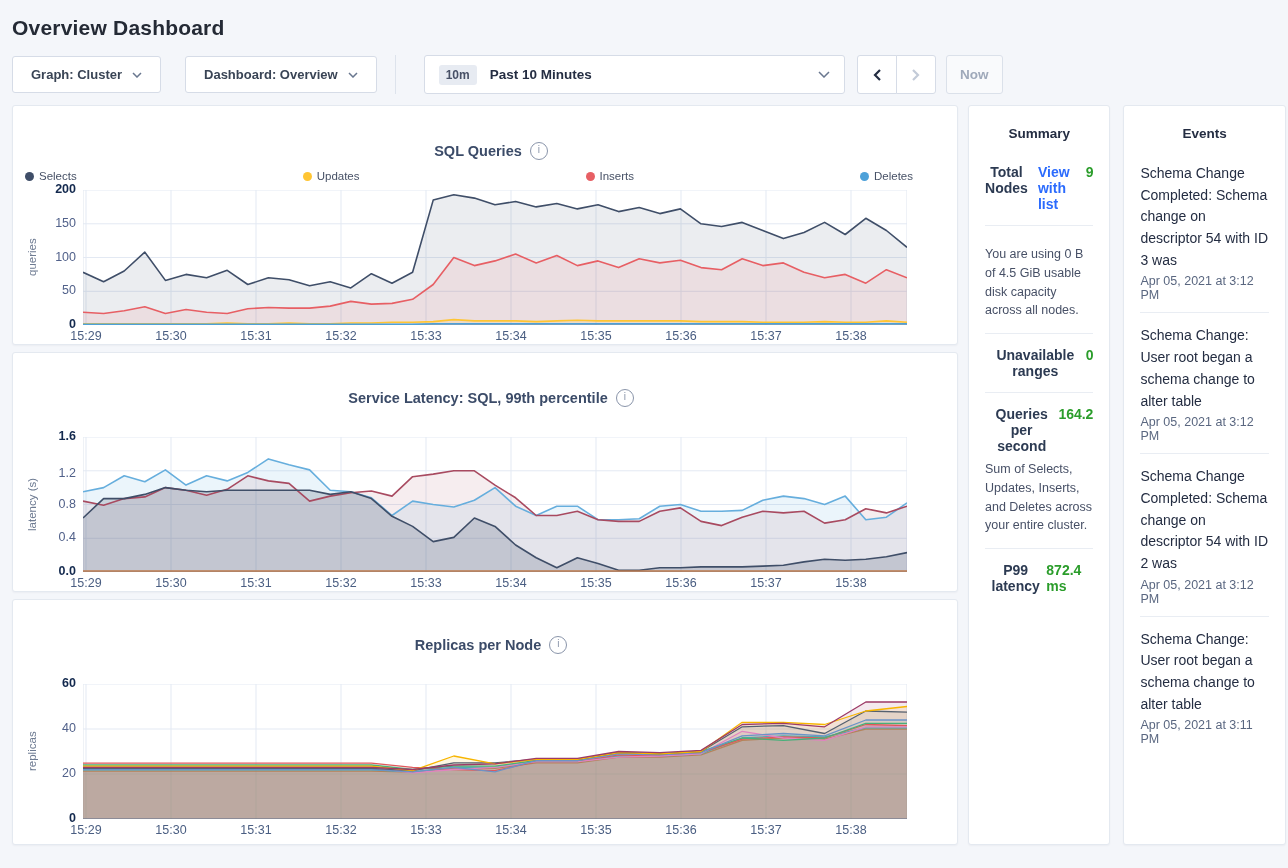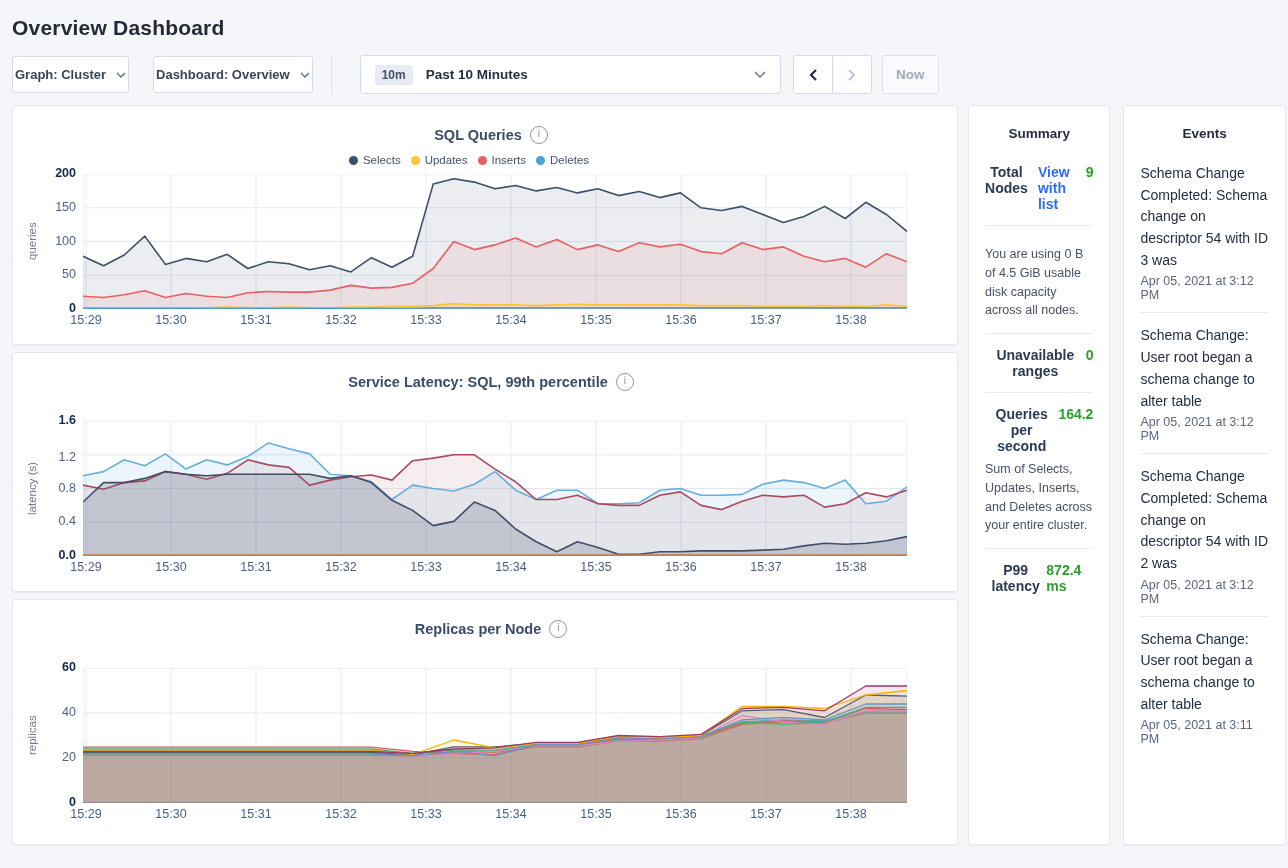--- a/index.html
+++ b/index.html
@@ -1,42 +1,42 @@
 <!DOCTYPE html>
 <html><head>
 <meta charset="utf-8">
 <style>
   html,body{margin:0;padding:0;width:1288px;height:868px;overflow:hidden;}
   body{background:#f4f6fa;font-family:"Liberation Sans",sans-serif;color:#242d42;}
   .page-title{font-size:21px;font-weight:600;color:#242a35;margin:16px 0 0 12px;letter-spacing:.2px;}
   
   .toolbar{display:flex;align-items:center;margin:15px 12px 0 12px;height:39px;}
-  .tb-btn{display:inline-flex;align-items:center;gap:10px;background:#fff;border:1px solid #d6dce7;border-radius:3px;height:37px;padding:0 2px;font-size:13px;font-weight:700;color:#394455;cursor:pointer;box-sizing:border-box;}
+  .tb-btn{display:inline-flex;align-items:center;gap:10px;background:#fff;border:1px solid #d6dce7;border-radius:3px;height:37px;padding:0 18px;font-size:13px;font-weight:700;color:#394455;cursor:pointer;box-sizing:border-box;}
   .tb-btn + .tb-btn{margin-left:24px;}
   .tb-divider{width:1px;height:39px;background:#dde3ec;margin:0 28px 0 18px;}
   .time-select{display:flex;align-items:center;background:#fff;border:1px solid #d6dce7;border-radius:3px;height:39px;width:421px;padding:0 14px;box-sizing:border-box;cursor:pointer;}
   .time-badge{background:#e7ebf2;border-radius:3px;padding:3px 7px;font-size:12px;font-weight:700;color:#475066;}
   .time-label{margin-left:13px;font-size:13.5px;font-weight:700;color:#242d42;}
   .time-chevron{margin-left:auto;}
   .arrow-group{display:flex;margin-left:12px;}
   .arrow-btn{width:40px;height:39px;background:#fff;border:1px solid #d6dce7;display:flex;align-items:center;justify-content:center;cursor:pointer;box-sizing:border-box;}
   .arrow-btn.prev{border-radius:3px 0 0 3px;}
   .arrow-btn.next{border-radius:0 3px 3px 0;margin-left:-1px;}
   .now-btn{margin-left:10px;width:57px;height:39px;background:#f9fafc;border:1px solid #dbe1ea;border-radius:3px;font-size:13.5px;font-weight:700;color:#9fa9ba;display:flex;align-items:center;justify-content:center;cursor:pointer;box-sizing:border-box;}
   
   .content{display:flex;margin:11px 2px 0 12px;gap:10px;}
   .charts-col{width:946px;display:flex;flex-direction:column;gap:7px;}
   .sidebar{width:318px;display:flex;flex-direction:row;gap:13px;border-radius:30px;}
   .card{background:#fff;border:1px solid #e4e9f0;border-radius:3px;box-shadow:0 1px 2px rgba(20,30,50,.04);box-sizing:border-box;}
   
-  .chart-card{height:240px;padding:0 0 0 12px;position:relative;}
+  .chart-card{height:240px;padding:16px 0 0 12px;position:relative;}
   .chart-card.tall{height:246px;}
   .chart-title{display:flex;justify-content:center;align-items:center;gap:8px;padding-top:17px;height:23px;font-size:14.5px;font-weight:700;color:#3b4b68;}
   .info-icon{width:16px;height:16px;border:1px solid #8a95aa;border-radius:50%;color:#8a95aa;font-size:10px;line-height:14px;text-align:center;font-weight:400;cursor:pointer;flex:0 0 auto;}
-  .legend{display:flex;justify-content:center;align-items:center;gap:10px;height:28px;padding-right:44px;}
+  .legend{display:flex;justify-content:space-between;align-items:center;gap:10px;height:28px;padding-right:44px;}
   .legend-spacer{height:28px;}
   .legend-item{display:inline-flex;align-items:center;font-size:11.5px;color:#475166;}
   .legend-item .dot{width:9px;height:9px;border-radius:50%;margin-right:5px;display:inline-block;}
   .plot-row{display:flex;}
   .ylabel{writing-mode:vertical-rl;transform:rotate(180deg);height:135px;width:14px;display:flex;align-items:center;justify-content:center;font-size:11.5px;color:#6e7b92;}
   .y-axis{width:44px;position:relative;height:135px;}
   .ytick{position:absolute;right:7px;font-size:12.5px;color:#51618a;}
   .ytick.bold{font-weight:700;color:#13294e;}
   .plot{width:824px;height:135px;display:block;cursor:crosshair;}
   .x-axis{margin-left:58px;position:relative;height:20px;width:824px;}

